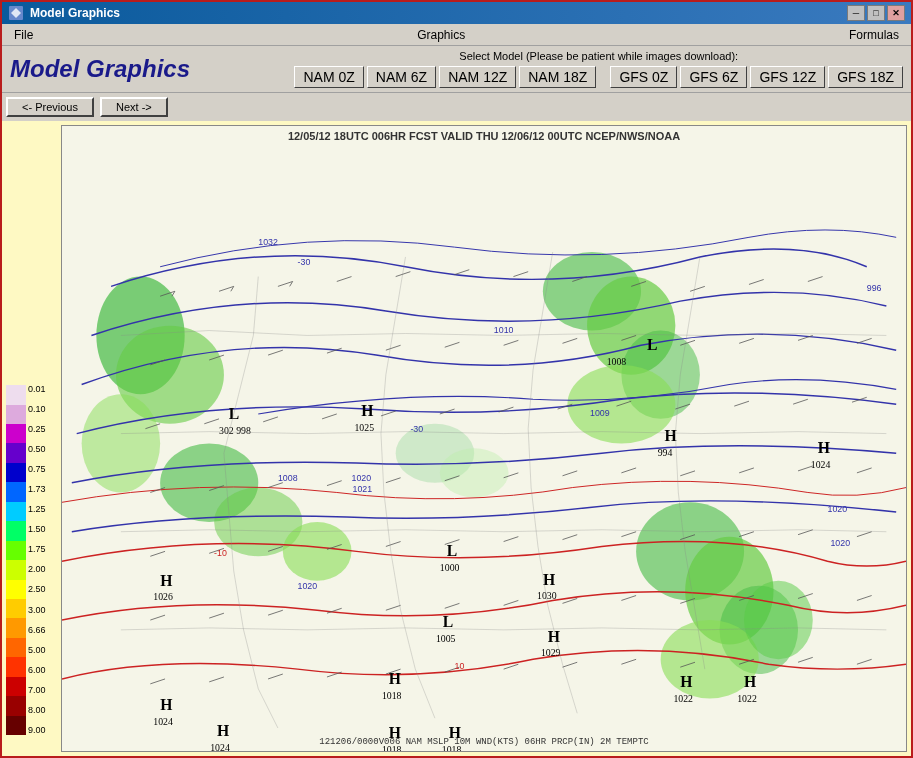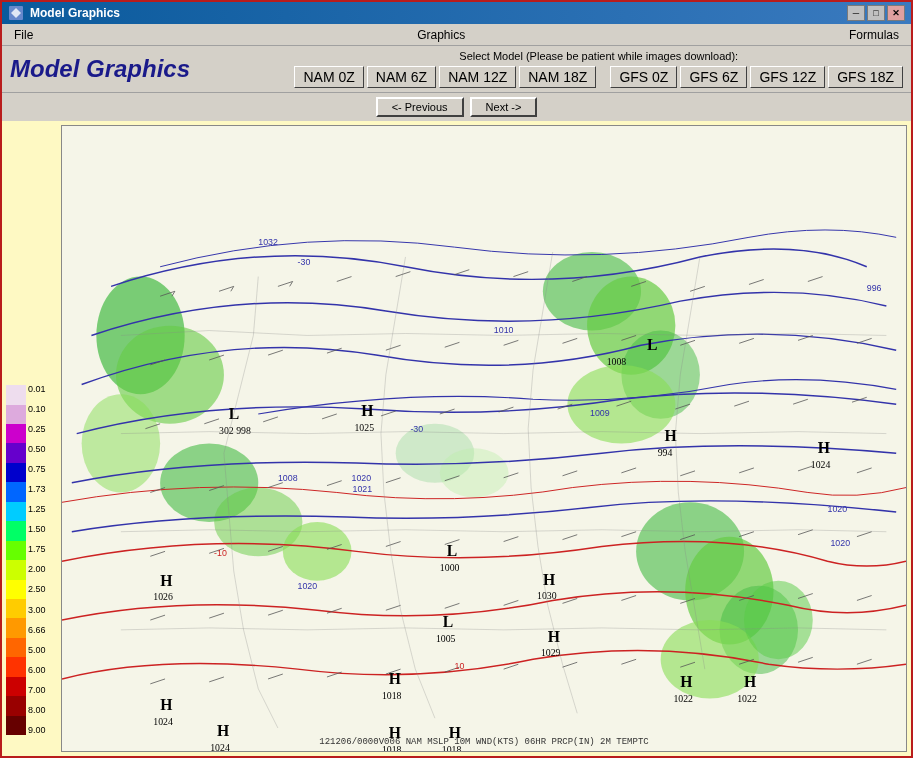--- a/index.html
+++ b/index.html
@@ -120,21 +120,21 @@
       border-top-color: #ffffff;
       border-left-color: #ffffff;
       border-right-color: #404040;
       border-bottom-color: #404040;
       min-width: 52px;
       text-align: center;
     }
 
     .nav-row {
       display: flex;
-      justify-content: center;
+      justify-content: flex-start;
       gap: 6px;
       padding: 4px;
       background: #d4d0c8;
       flex-shrink: 0;
     }
 
     .nav-btn {
       padding: 2px 14px;
       font-size: 11px;
       background: #d4d0c8;
@@ -316,20 +316,21 @@
             <div class="legend-label">0.75</div>
             <div class="legend-label">0.50</div>
             <div class="legend-label">0.25</div>
             <div class="legend-label">0.10</div>
             <div class="legend-label">0.01</div>
           </div>
       </div>
     </div>
 
     <div class="map-container">
+      <div class="map-title">12/05/12 18UTC  006HR FCST VALID THU 12/06/12 00UTC  NCEP/NWS/NOAA</div>
 
       
       <svg viewBox="0 0 860 610" style="width:100%;height:100%;background:#f5f5e8;">
 
         <rect x="0" y="0" width="860" height="610" fill="#f5f5e8"></rect>
 
         <ellipse cx="80" cy="200" rx="45" ry="60" fill="#44bb44" opacity="0.7"></ellipse>
         <ellipse cx="110" cy="240" rx="55" ry="50" fill="#66cc44" opacity="0.6"></ellipse>
         <ellipse cx="60" cy="310" rx="40" ry="50" fill="#88dd55" opacity="0.5"></ellipse>
         <ellipse cx="150" cy="350" rx="50" ry="40" fill="#44bb44" opacity="0.6"></ellipse>

